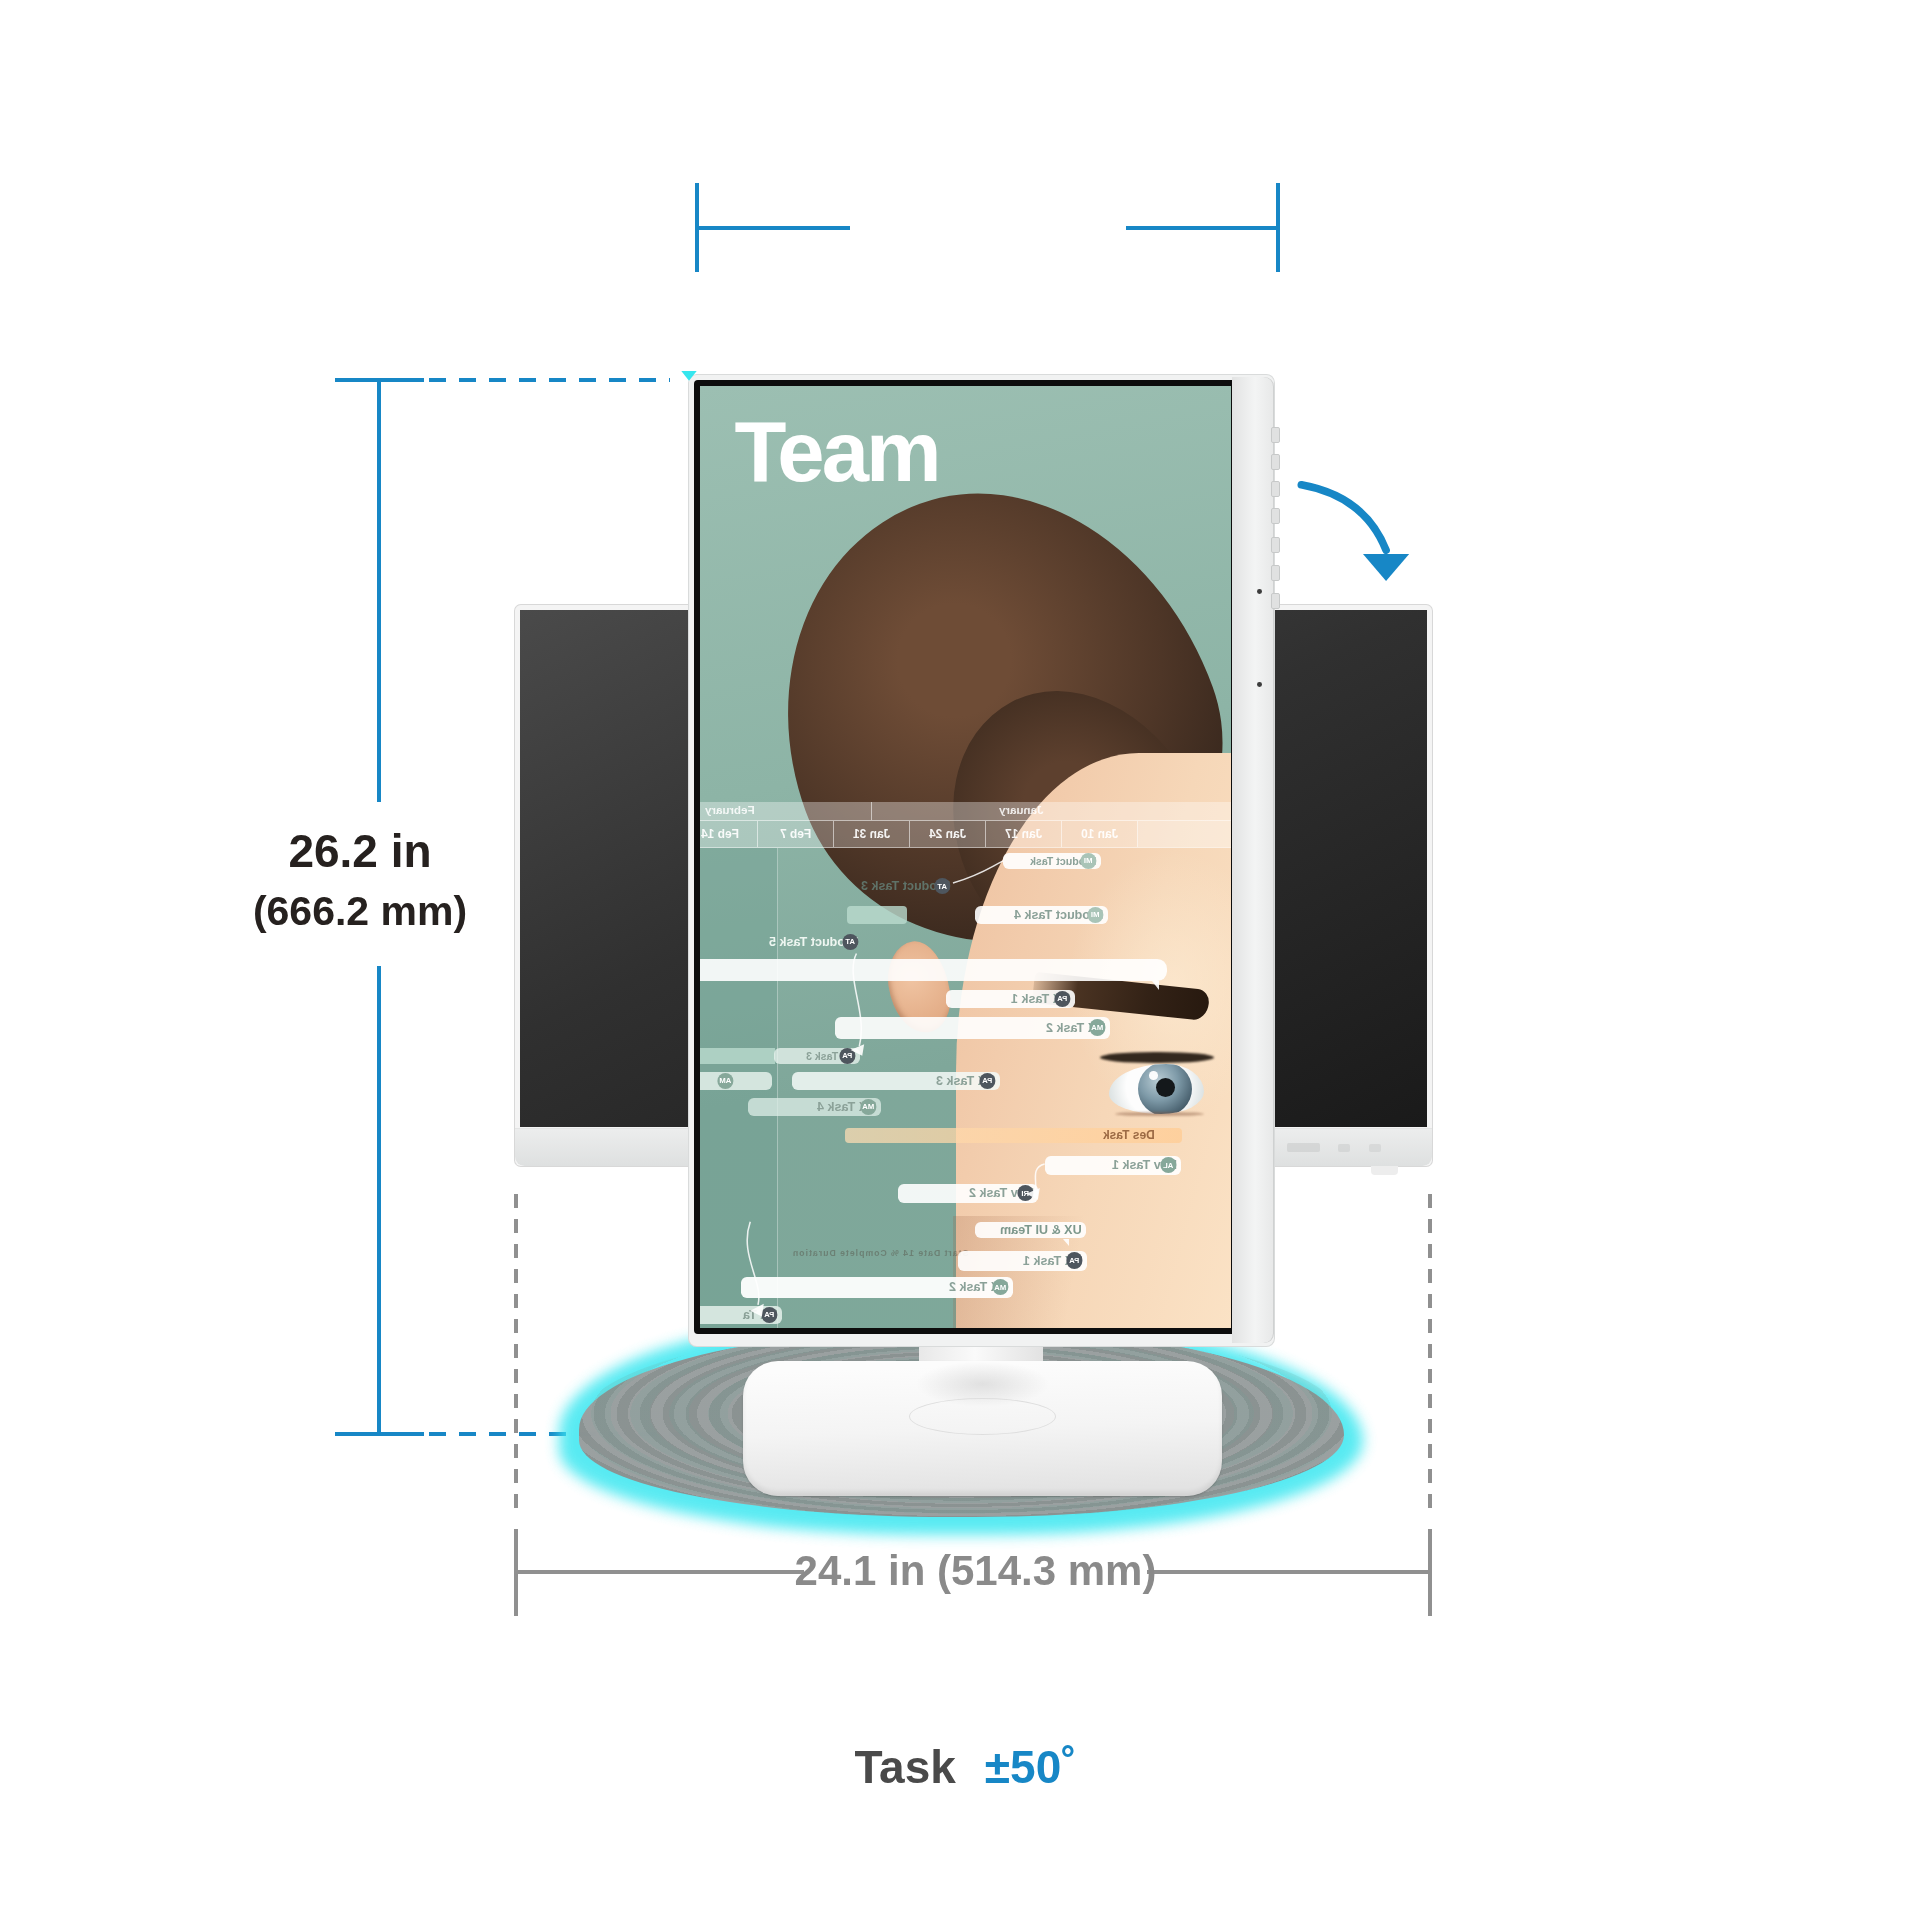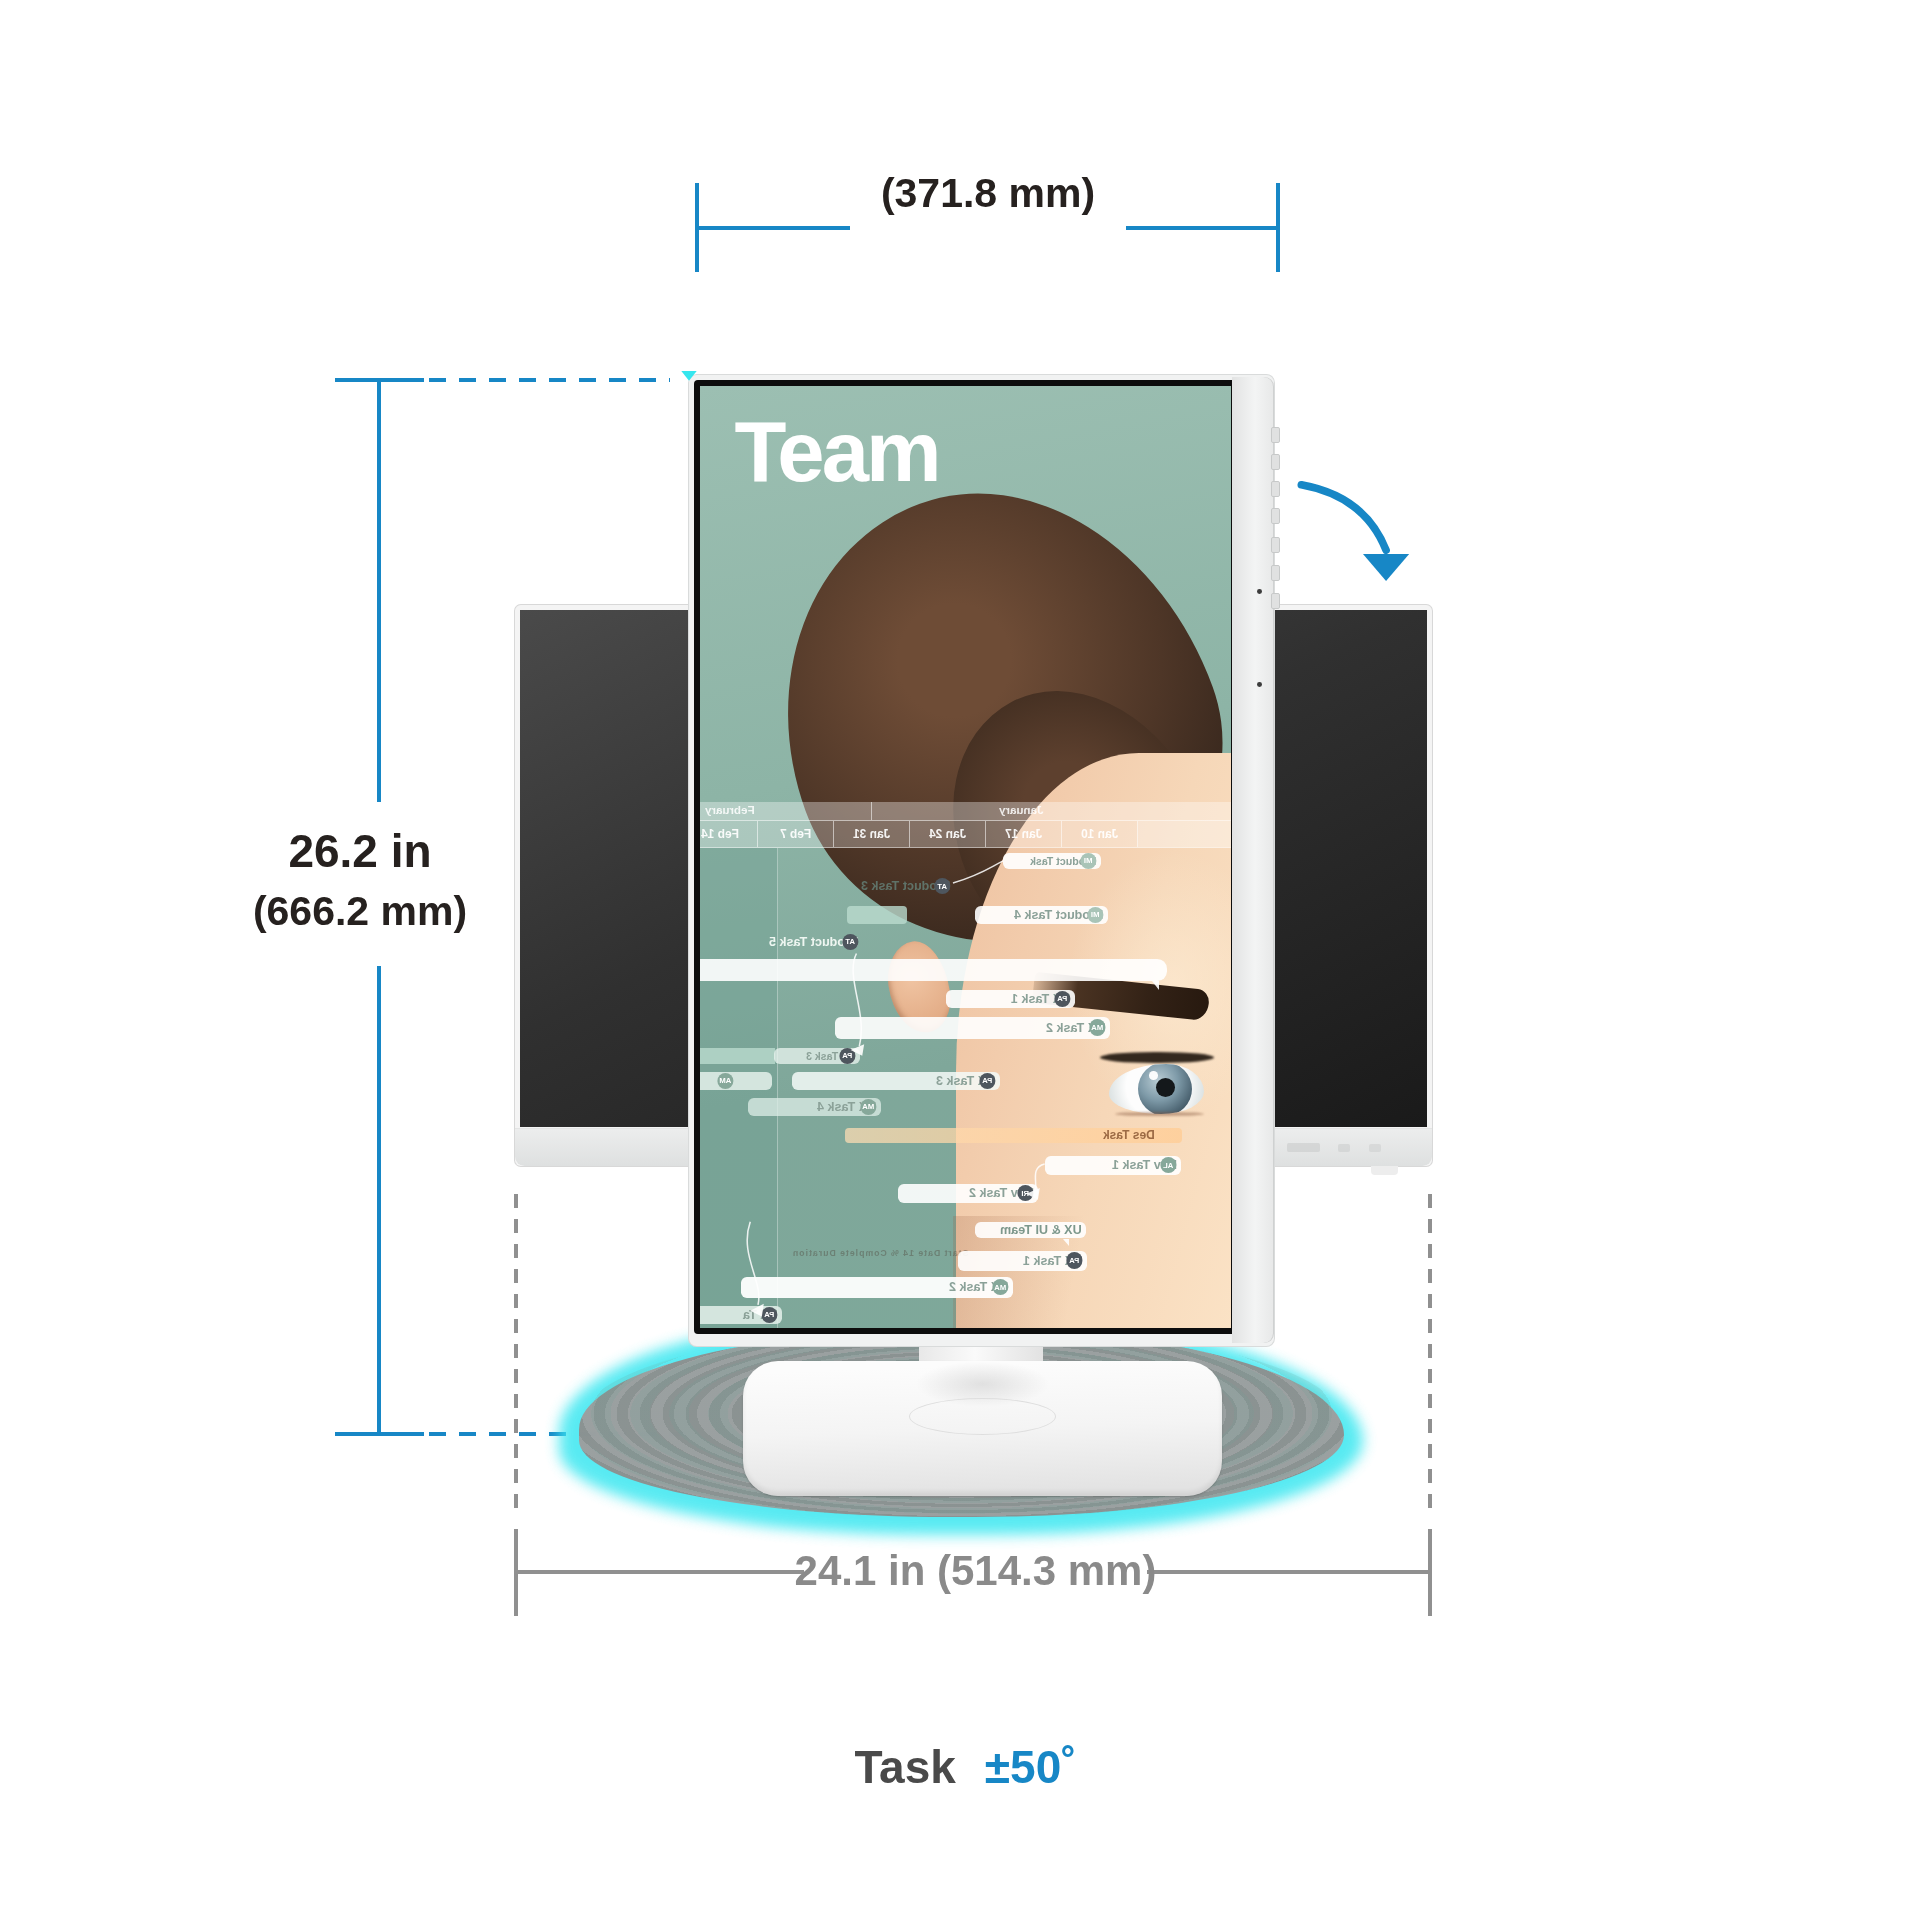--- a/index.html
+++ b/index.html
@@ -144,21 +144,20 @@
   
   .pivot{position:absolute;left:676px;top:1740px;width:579px;display:flex;
         justify-content:center;align-items:baseline;gap:29px;z-index:6;}
   .pivot .pl{font-size:46px;font-weight:700;color:#4a4a4a;}
   .pivot .pv{font-size:46px;font-weight:700;color:#1787c6;}
 </style>
 </head>
 <body>
 
 <div class="dim-label" style="left:795px;top:162px;width:386px;">
-  <span class="l2">(371.8 mm)</span>
 </div>
 <div class="blue-line" style="left:695px;top:183px;width:3.9px;height:89px;"></div>
 <div class="blue-line" style="left:1276px;top:183px;width:3.9px;height:89px;"></div>
 <div class="blue-line" style="left:697px;top:226px;width:153px;height:3.9px;"></div>
 <div class="blue-line" style="left:1126px;top:226px;width:153px;height:3.9px;"></div>
 
 <div class="dim-label" style="left:167px;top:823px;width:386px;">
   <span class="l1">26.2 in</span>
   <span class="l2">(666.2 mm)</span>
 </div>

